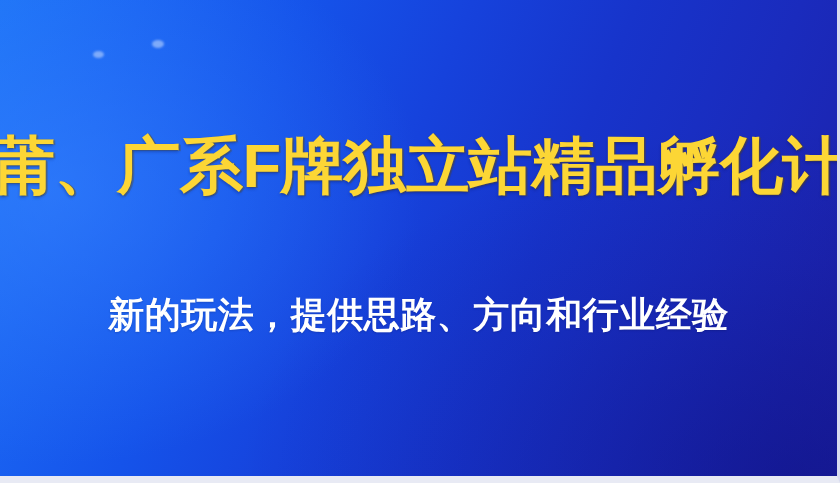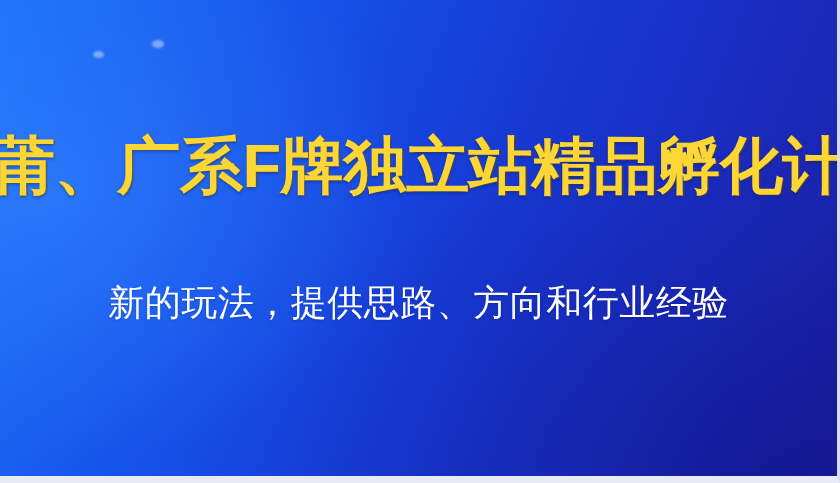--- a/index.html
+++ b/index.html
@@ -98,29 +98,29 @@
     color: #fcd635;
     white-space: nowrap;
     transform: scaleX(1.02);
     text-shadow:
        1px 0 0 rgba(120,92,10,0.35),
        2px 1px 0 rgba(100,76,8,0.28),
        0 2px 3px rgba(8,16,70,0.30);
   }
 
   .subhead {
-    margin: 0;
+    margin: 12px;
     position: absolute;
     top: 281px;
     left: 0;
     right: 0;
     text-align: center;
     font-size: 36px;
     line-height: 1.2;
-    font-weight: 400;
+    font-weight: 700;
     letter-spacing: 0.5px;
     color: #ffffff;
     white-space: nowrap;
     text-shadow: 0 1px 2px rgba(8,16,70,0.22);
   }
 </style>
 </head>
 <body>
 
 <div class="banner">

